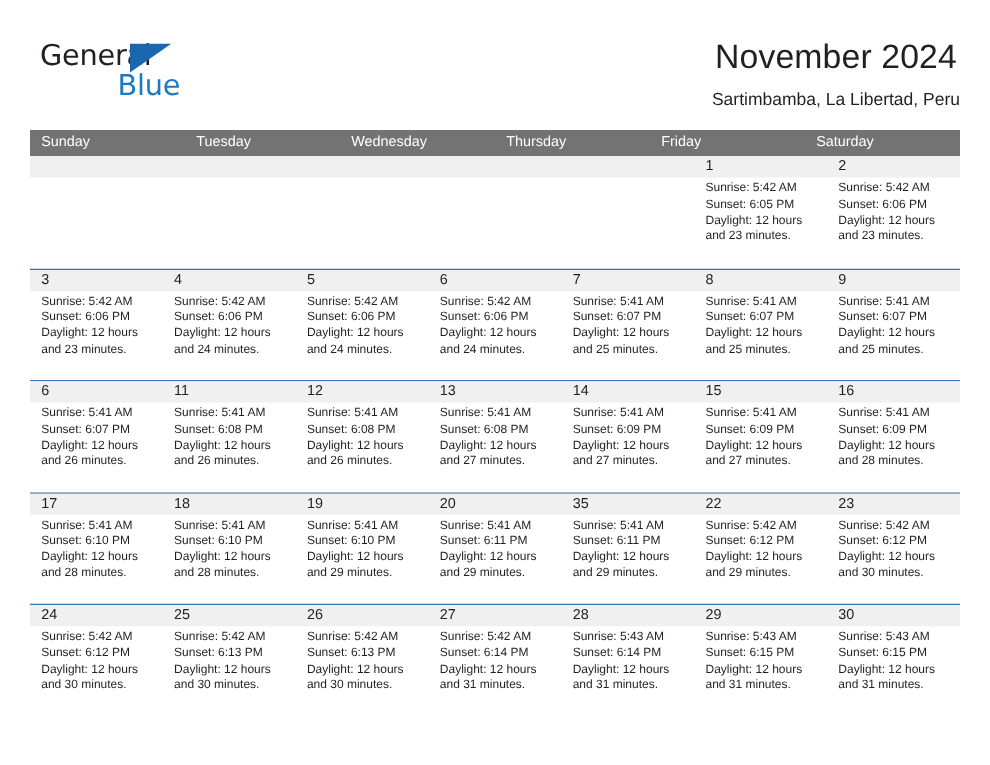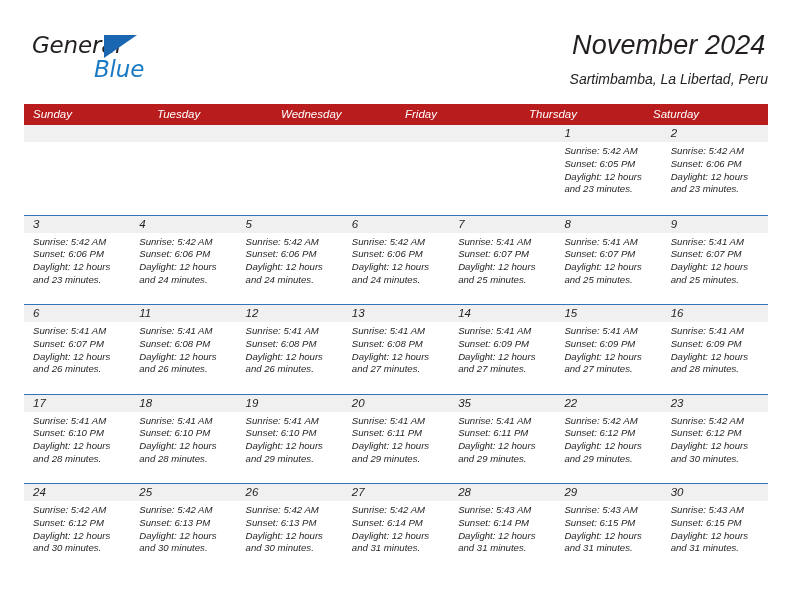--- a/index.html
+++ b/index.html
@@ -12,21 +12,20 @@
     height: 612px;
     font-family: "Liberation Sans", sans-serif;
     color: #231f20;
     overflow: hidden;
   }
   .page {
     position: relative;
     width: 792px;
     height: 612px;
     box-sizing: border-box;
-    font-style: italic;
   }
 
   
   .top-bar {
     position: absolute;
     left: 24px;
     top: 28px;
     right: 24px;
     height: 66px;
   }
@@ -94,21 +93,21 @@
 
   
   .calendar {
     position: absolute;
     left: 24px;
     top: 104px;
     width: 744px;
   }
   .dow-row {
     display: flex;
-    background: #b91c1c;
+    background: #737373;
     height: 21px;
   }
   .dow-cell {
     flex: 1 1 0;
     color: #ffffff;
     font-size: 11.5px;
     line-height: 21px;
     padding-left: 9px;
     box-sizing: border-box;
     white-space: nowrap;
@@ -177,22 +176,22 @@
     </div>
 
   </div>
 
   <div class="calendar">
 
     <div class="dow-row">
       <div class="dow-cell">Sunday</div>
       <div class="dow-cell">Tuesday</div>
       <div class="dow-cell">Wednesday</div>
+      <div class="dow-cell">Thursday</div>
       <div class="dow-cell">Friday</div>
-      <div class="dow-cell">Thursday</div>
       <div class="dow-cell">Saturday</div>
     </div>
 
     <div id="weeks-container">
         <div class="week-row">
           <div class="num-band"></div>
           <div class="day-cell empty">
             <div class="day-num"></div>
             <div class="day-info">
               <div></div>

